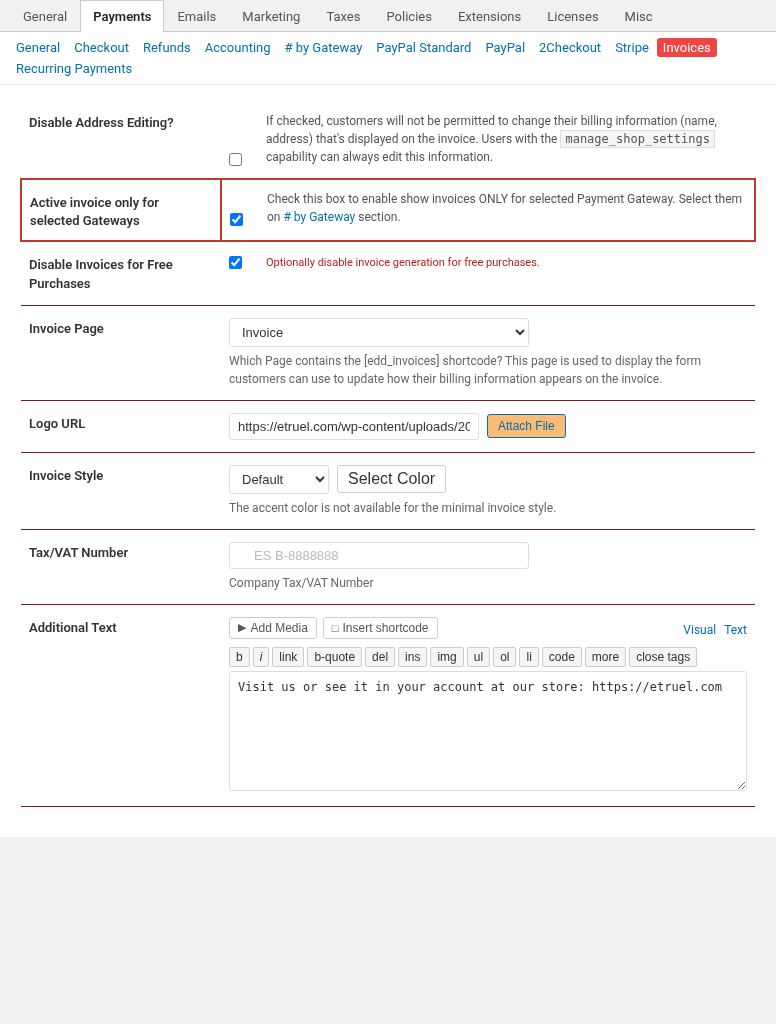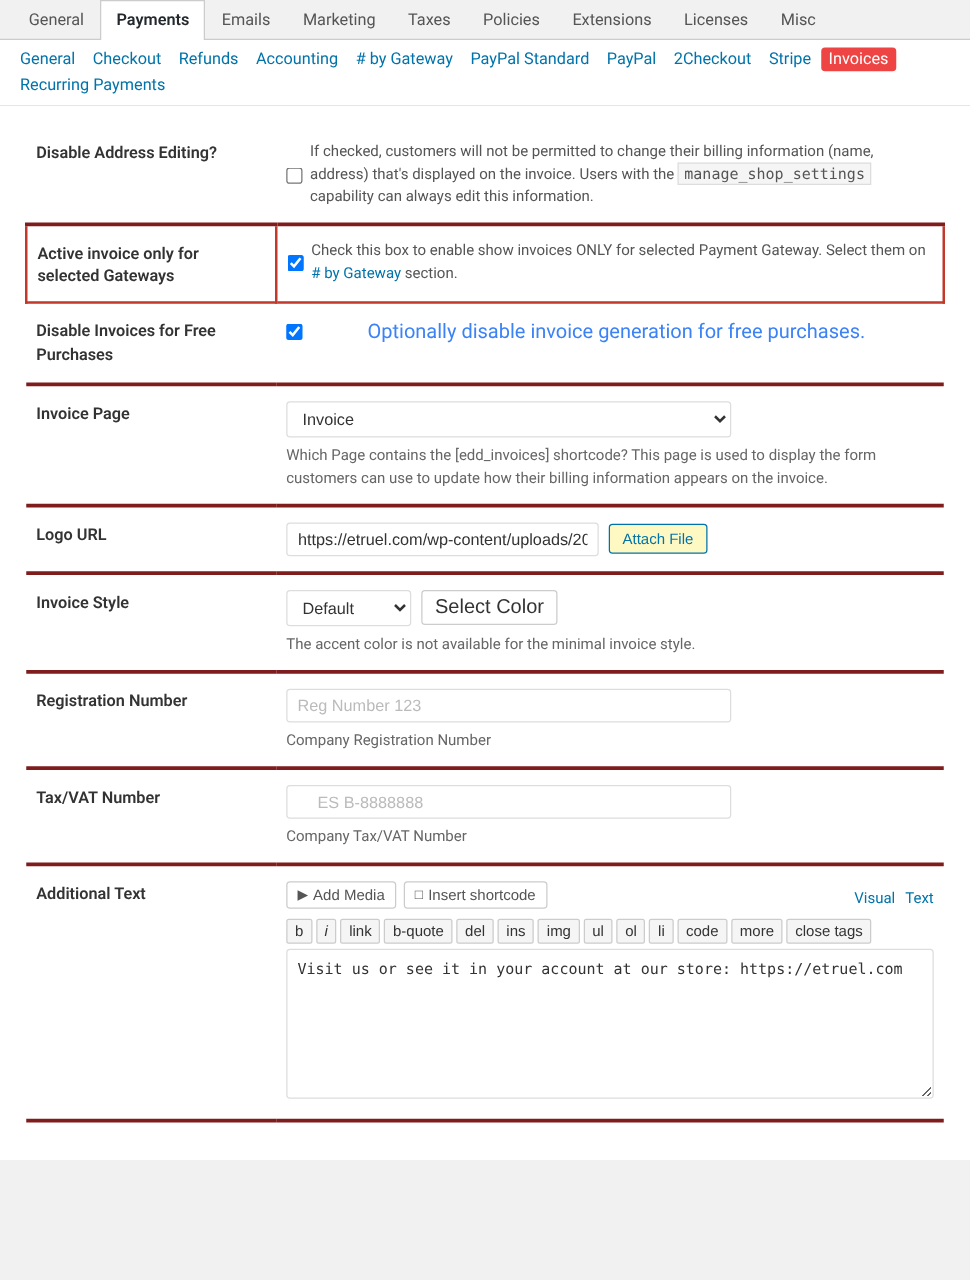--- a/index.html
+++ b/index.html
@@ -67,21 +67,21 @@
     
     .settings-table {
       width: 100%;
       border-collapse: collapse;
     }
     .settings-table tr {
       vertical-align: top;
     }
     .settings-table td {
       padding: 12px 8px;
-      border-bottom: 3px solid #7f1d1d;
+      border-bottom: 1px solid #7f1d1d;
     }
     .settings-table td:first-child {
       width: 200px;
       font-weight: 600;
       font-size: 13px;
       padding-right: 20px;
       white-space: normal;
       line-height: 1.4;
     }
     .settings-table td:last-child {
@@ -94,22 +94,22 @@
       line-height: 1.5;
     }
     
     .highlight-row td {
       border: 2px solid #c0392b !important;
       padding: 10px 8px;
     }
     
     .checkbox-row {
       display: flex;
-      align-items: center;
-      gap: 6px;
+      align-items: flex-end;
+      gap: 24px;
     }
     .checkbox-row input[type="checkbox"] {
       margin-top: 2px;
       flex-shrink: 0;
     }
     
     code {
       background: #f5f5f5;
       border: 1px solid #ddd;
       padding: 1px 4px;
@@ -118,27 +118,27 @@
     }
     
     input[type="text"], select, textarea {
       border: 1px solid #ddd;
       border-radius: 3px;
       padding: 5px 8px;
       font-size: 13px;
       color: #333;
       background: #fff;
     }
-    .input-wide { width: 356px; }
+    .input-wide { width: 300px; }
     
     .logo-row { display: flex; align-items: center; gap: 8px; }
     .logo-input { width: 250px; }
     
     .btn-attach {
-      background: #fef9c3;
+      background: #fdba74;
       border: 1px solid #0073aa;
       color: #0073aa;
       padding: 4px 10px;
       border-radius: 3px;
       cursor: pointer;
       font-size: 12px;
     }
     
     .style-row { display: flex; align-items: flex-start; gap: 8px; }
     .style-select { width: 100px; }
@@ -278,21 +278,21 @@
             </span>
           </div>
         </td>
       </tr>
 
       <tr>
         <td>Disable Invoices for Free Purchases</td>
         <td>
           <div class="checkbox-row">
             <input type="checkbox" checked="" style="">
-            <span style="font-size:16px; color:#3b82f6;margin-left:46px;">Optionally disable invoice generation for free purchases.</span>
+            <span style="font-size:11px; color:#b91c1c;">Optionally disable invoice generation for free purchases.</span>
           </div>
         </td>
       </tr>
 
       <tr>
         <td>Invoice Page</td>
         <td>
           <select class="input-wide">
             <option>Invoice</option>
             <option>Checkout</option>
@@ -321,27 +321,20 @@
               <option>Minimal</option>
             </select>
             <button class="btn-select-color">Select Color</button>
           </div>
           <div class="field-desc">The accent color is not available for the minimal invoice style.</div>
         </td>
       </tr>
 
 
 
-      <tr>
-        <td>Registration Number</td>
-        <td>
-          <input type="text" class="input-wide blurred" style="color: rgb(187, 187, 187);" value="Reg Number 123">
-          <div class="field-desc">Company Registration Number</div>
-        </td>
-      </tr>
 
       <tr>
         <td>Tax/VAT Number</td>
         <td>
           <input type="text" class="input-wide blurred" style="color: rgb(187, 187, 187); padding-left: 24px;" value="ES B-8888888">
           <div class="field-desc">Company Tax/VAT Number</div>
         </td>
       </tr>
 
       <tr>

